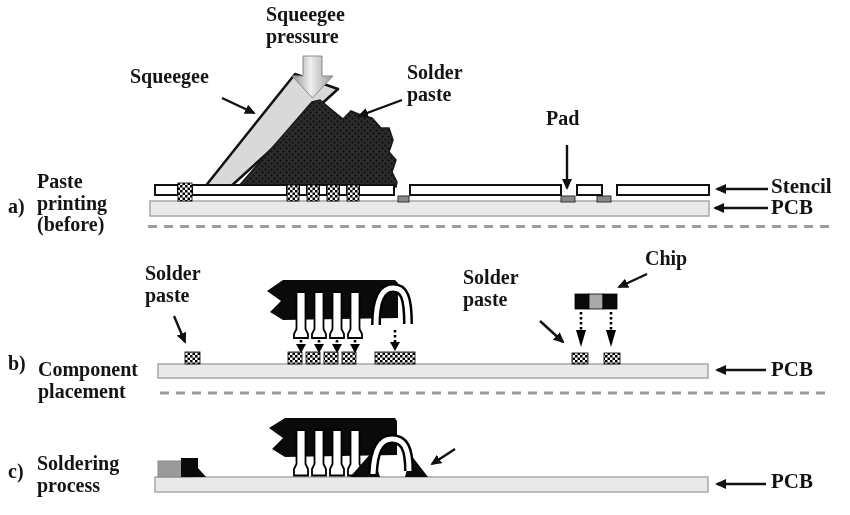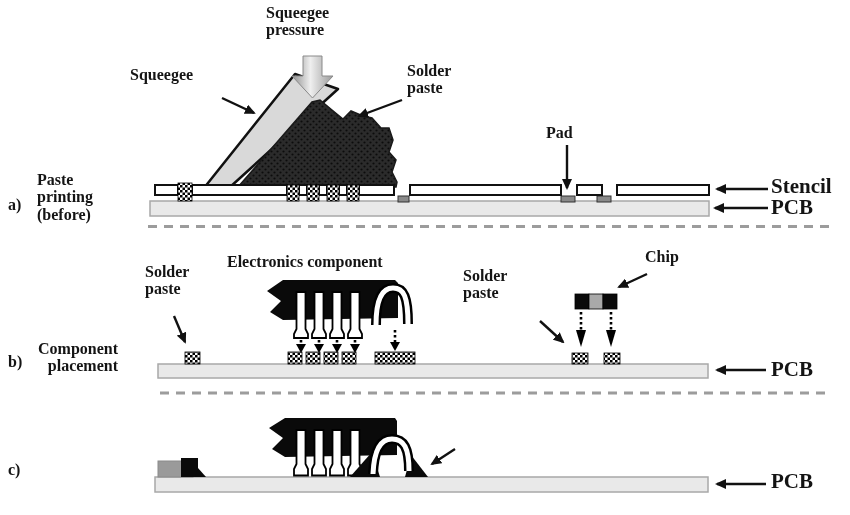--- a/index.html
+++ b/index.html
@@ -2,21 +2,21 @@
 <html><head>
 <meta charset="utf-8">
 <style>
   html,body{margin:0;padding:0;background:#ffffff;}
   .stage{
     position:relative;width:850px;height:515px;background:#ffffff;overflow:hidden;
     font-family:"Liberation Serif", serif;
   }
   .stage svg{position:absolute;left:0;top:0;}
   .lbl{
-    position:absolute;font-weight:700;color:#141414;font-size:16px;line-height:1.08;
+    position:absolute;font-weight:700;color:#141414;font-size:20px;line-height:1.08;
     white-space:pre-line;letter-spacing:0px;
   }
   .lbl.right{font-size:21px;}
 </style>
 </head>
 <body>
 
 <div class="stage">
 
   <svg width="850" height="515" viewBox="0 0 850 515">
@@ -186,35 +186,36 @@
         <line x1="766" y1="484" x2="717" y2="484" marker-end="url(#ah)"></line>
       </g>
     </g>
   </svg>
 
   <div class="lbl" style="left:266px;top:4px;">Squeegee
 pressure</div>
   <div class="lbl" style="left:130px;top:66px;">Squeegee</div>
   <div class="lbl" style="left:407px;top:62px;">Solder
 paste</div>
-  <div class="lbl" style="left:546px;top:124px;">Pad</div>
+  <div class="lbl" style="left:546px;top:108px;">Pad</div>
   <div class="lbl right" style="left:771px;top:175px;">Stencil</div>
   <div class="lbl right" style="left:771px;top:196px;">PCB</div>
   <div class="lbl" style="left:8px;top:196px;">a)</div>
   <div class="lbl" style="left:37px;top:171px;">Paste
 printing
 (before)</div>
 
   <div class="lbl" style="left:145px;top:263px;">Solder
 paste</div>
-  <div class="lbl" style="left:227px;top:253px;">Electronics component</div>
   <div class="lbl" style="left:463px;top:267px;">Solder
 paste</div>
   <div class="lbl" style="left:645px;top:248px;">Chip</div>
   <div class="lbl right" style="left:771px;top:358px;">PCB</div>
   <div class="lbl" style="left:8px;top:353px;">b)</div>
-  <div class="lbl" style="left:38px;top:340px;text-align:right;">Component
+  <div class="lbl" style="left:38px;top:359px;">Component
 placement</div>
 
   <div class="lbl right" style="left:771px;top:470px;">PCB</div>
   <div class="lbl" style="left:8px;top:461px;">c)</div>
+  <div class="lbl" style="left:37px;top:453px;">Soldering
+process</div>
 
 </div>
 
 </body></html>

